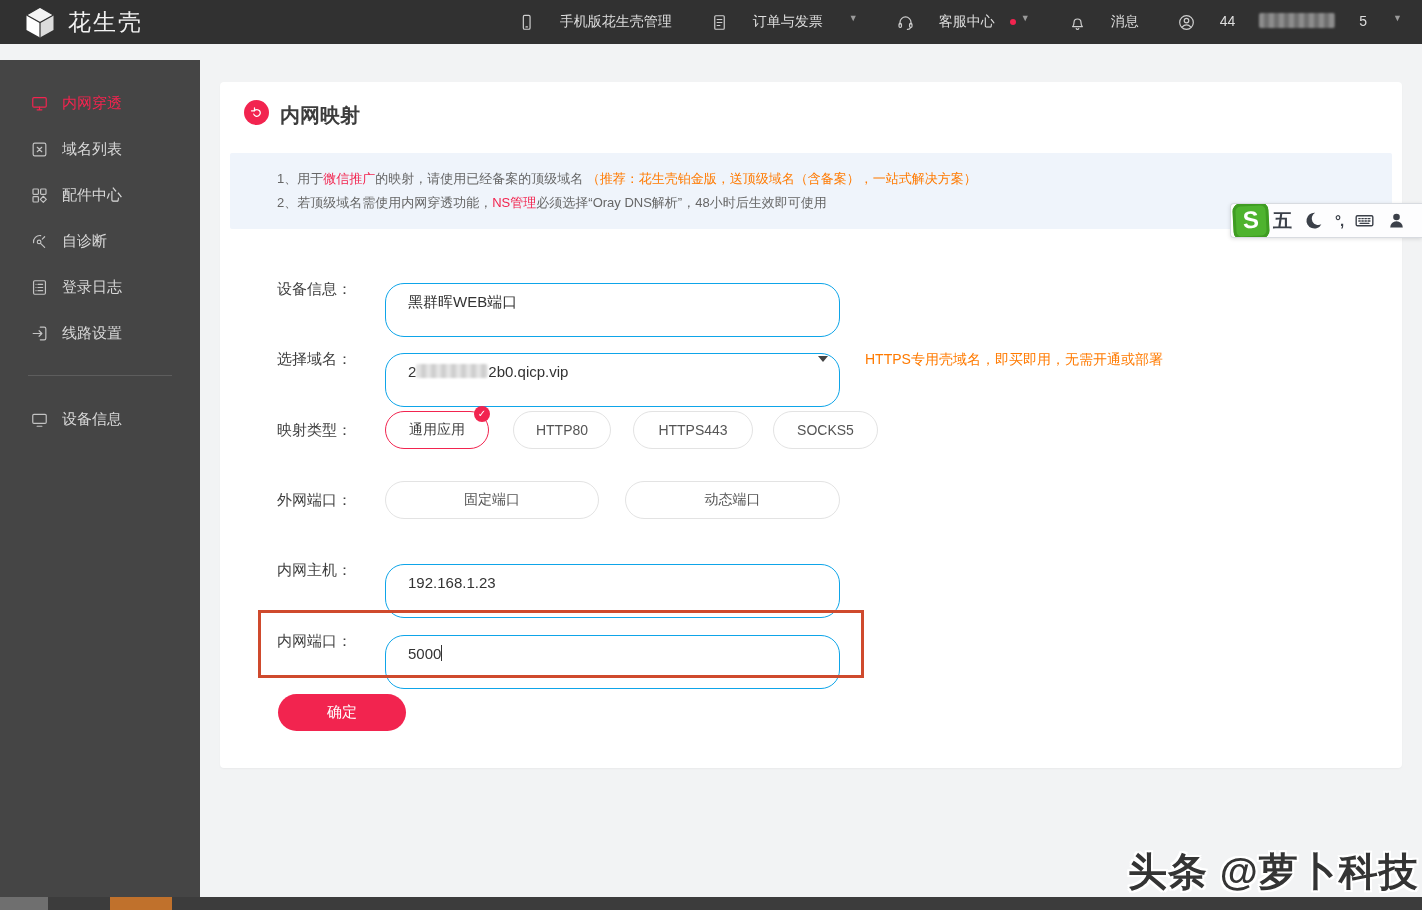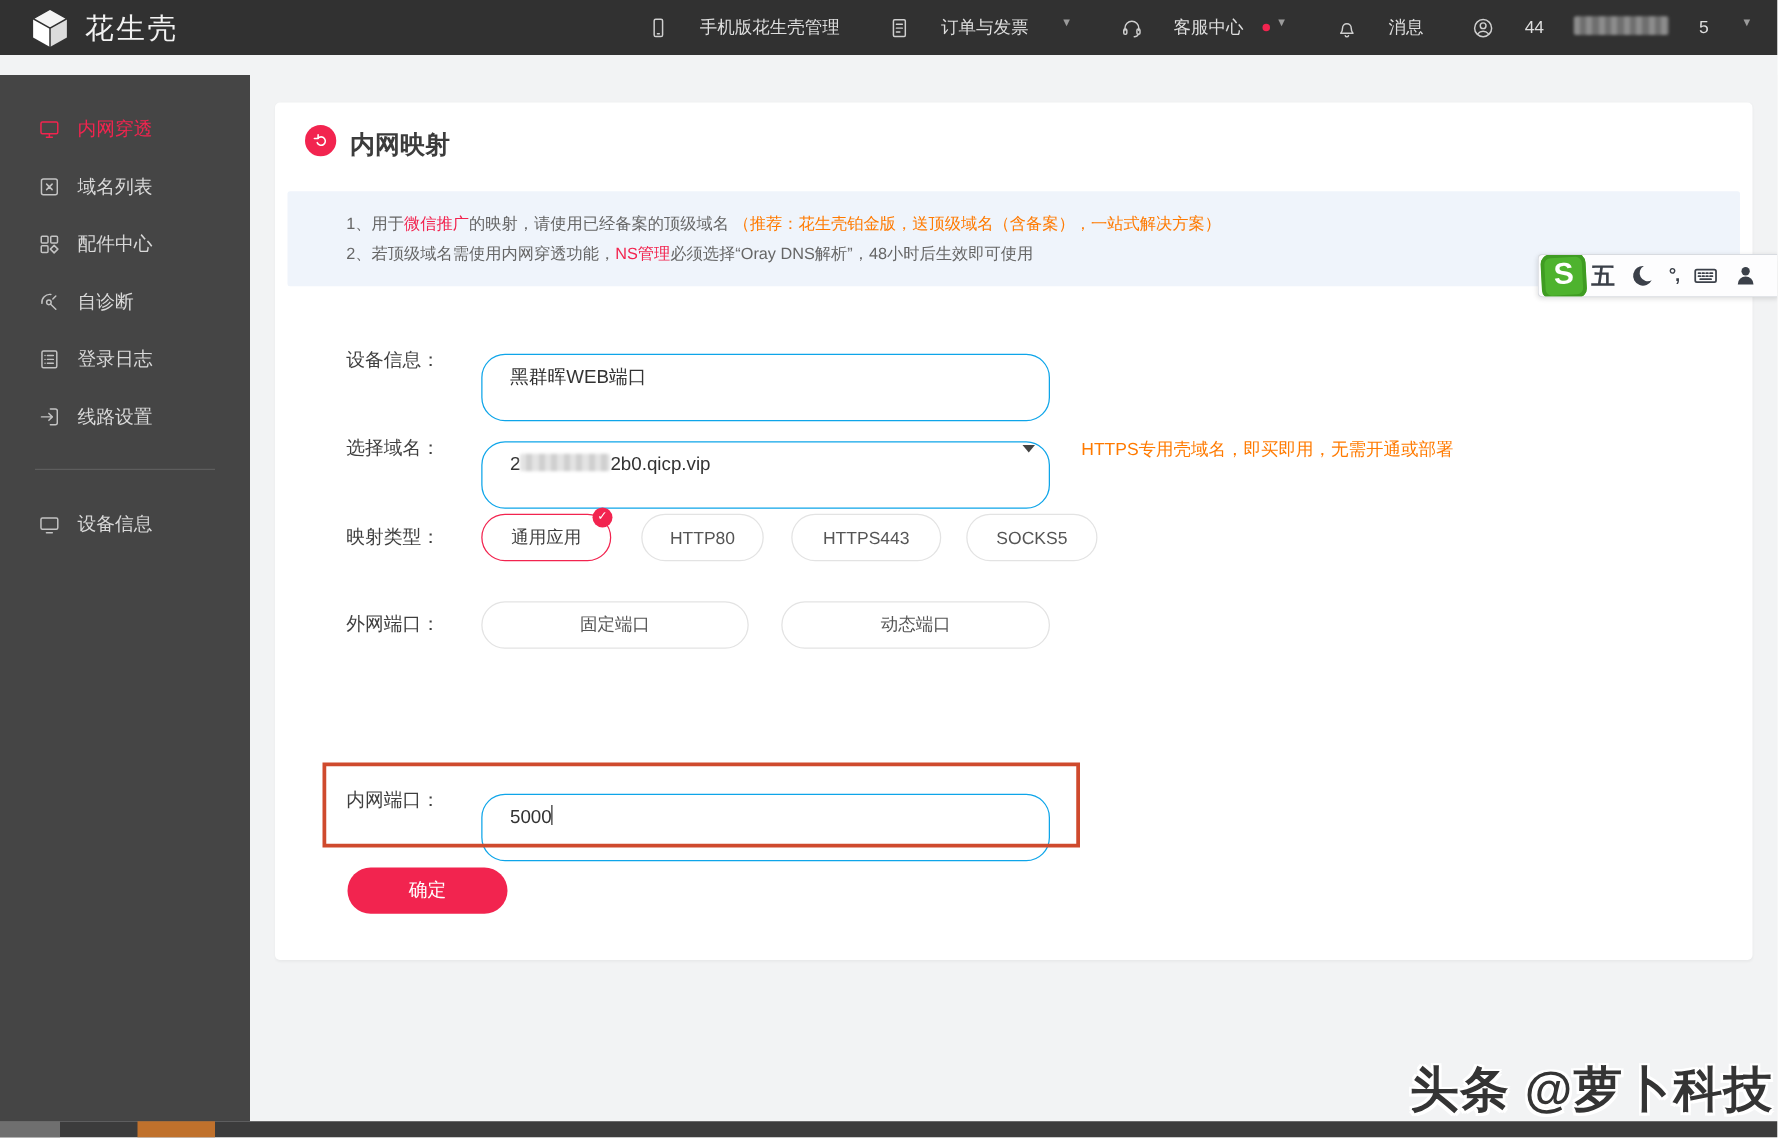--- a/index.html
+++ b/index.html
@@ -247,20 +247,24 @@
       <div class="form-row" style="top:399px">
         <label class="form-label">外网端口：</label>
         <div class="pill-opt" style="left:165px;width:214px">
           <span>固定端口</span>
         </div>
         <div class="pill-opt" style="left:405px;width:215px">
           <span>动态端口</span>
         </div>
       </div>
 
+      <div class="form-row" style="top:469px">
+        <label class="form-label">内网主机：</label>
+        <div class="pill-input"><span>192.168.1.23</span></div>
+      </div>
 
       <div class="form-row" style="top:540px">
         <label class="form-label">内网端口：</label>
         <div class="pill-input"><span>5000</span><span class="text-cursor"></span></div>
       </div>
 
       <div class="annot-box"></div>
 
       <button class="submit-btn">确定</button>
     </section>

